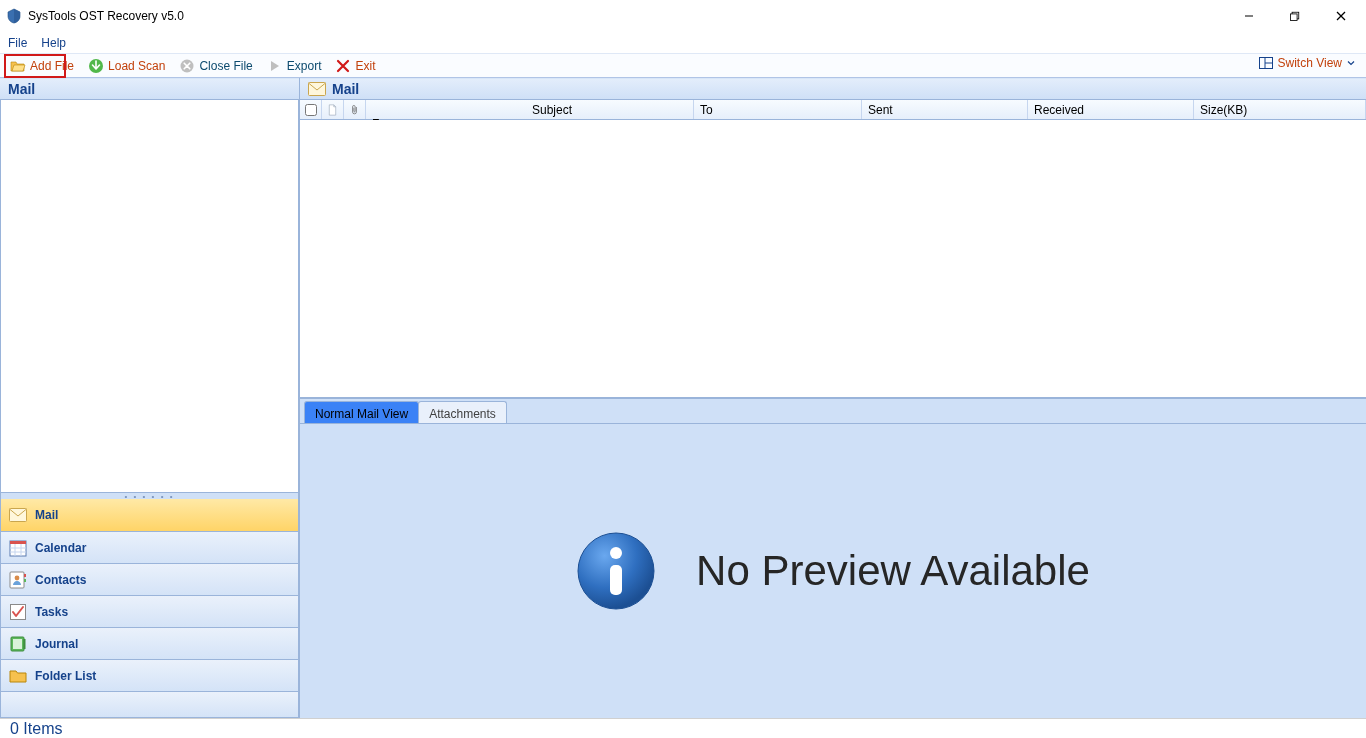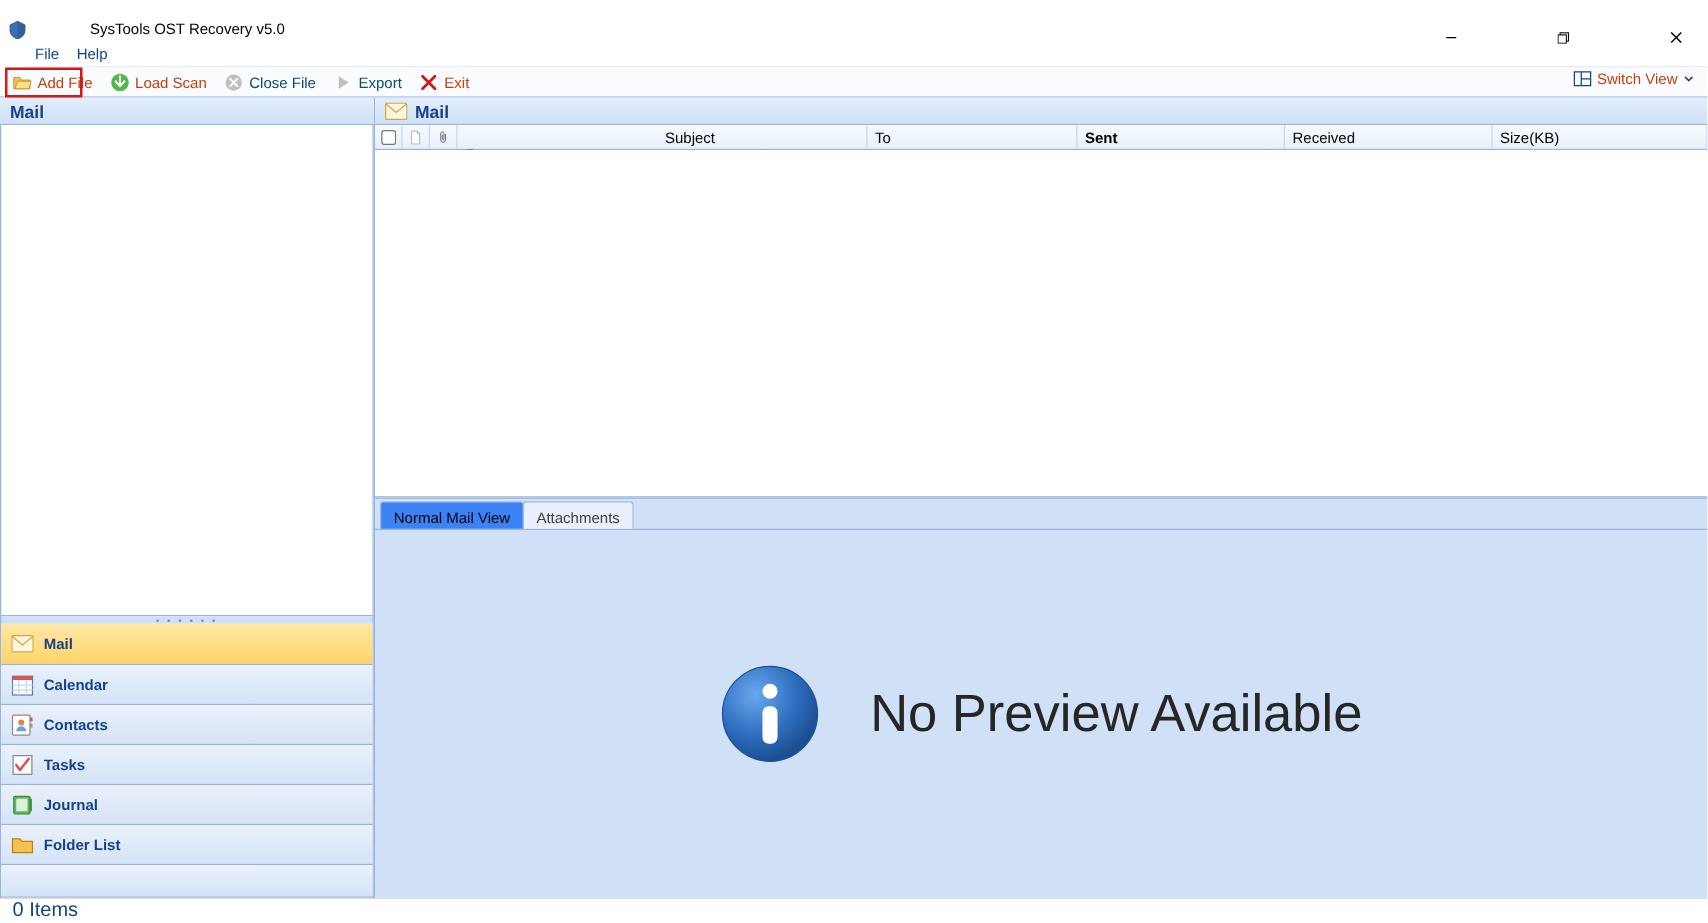--- a/index.html
+++ b/index.html
@@ -1,27 +1,27 @@
 <!DOCTYPE html>
 <html><head>
 <meta charset="utf-8">
 <style>
 * { margin: 0; padding: 0; box-sizing: border-box; }
 html, body { width: 1366px; height: 738px; font-family: "Segoe UI", Tahoma, sans-serif; font-size: 12px; overflow: hidden; background: #fff; color: #000; }
 
 
-.titlebar { height: 28px; display: flex; padding: 16px 2px; background: #fff; gap: 44px; }
+.titlebar { height: 28px; display: flex; align-items: center; padding: 16px 2px; background: #fff; }
 .titlebar .app-icon { width: 16px; height: 16px; margin: 0 6px 0 4px; }
 .titlebar .title { flex: 0 0 auto; color: #000; font-size: 12px; }
 .titlebar .spacer { flex: 1 1 auto; }
 .winbtn { width: 46px; height: 28px; display:flex; align-items:center; justify-content:center; }
 .winbtn svg { width: 10px; height: 10px; }
 
 
-.menubar { height: 22px; display:flex; align-items:center; padding: 0 8px; gap: 14px; border-bottom: 1px solid #dfe8f6; margin-left: 20px; }
+.menubar { height: 22px; display:flex; align-items:center; padding: 0 8px; gap: 14px; border-bottom: 1px solid #dfe8f6; }
 .menubar .item { color: #15428b; cursor: default; }
 
 
 .toolbar { height: 24px; display:flex; align-items:center; padding: 0 6px; gap: 6px; background: #fafcff; border-bottom: 1px solid #b0c4e6; position:relative; }
 .tbtn { display:flex; align-items:center; gap:4px; padding: 1px 4px; color:#c2410c; border-radius:2px; }
 .tbtn.disabled { color:#0c4a6e; }
 .tbtn .ico { width:16px; height:16px; display:flex; align-items:center; justify-content:center; }
 .tbtn .ico svg { width:16px; height:16px; }
 .toolbar .right { position:absolute; right:6px; top:0; bottom:0; display:flex; align-items:center; }
 .addfile-highlight { position:absolute; left:4px; top:0; width:62px; height:24px; border:2px solid #d11919; pointer-events:none; }
@@ -52,21 +52,21 @@
 
 
 .cols { height: 20px; background: linear-gradient(#f7fbff,#e6effb); border-bottom:1px solid #9ab4da; display:flex; align-items:stretch; font-size:12px; color:#000; }
 .col { border-right:1px solid #c6d6ef; display:flex; align-items:center; padding:0 6px; }
 .col.chk { width:22px; padding:0 3px; justify-content:center; }
 .col.ico1 { width:22px; justify-content:center; }
 .col.ico2 { width:22px; justify-content:center; }
 .col.from { width:160px;margin-top:24px; }
 .col.subject { width:168px; }
 .col.to { width:168px; }
-.col.sent { width:166px;font-weight:bold; }
+.col.sent { width:166px; }
 .col.received { width:166px; }
 .col.size { flex:1; }
 
 .maillist { flex: 0 0 278px; background:#fff; border-bottom:1px solid #9ab4da; }
 
 
 .tabstrip { height:26px; background:#cfe0f7; border-top:1px solid #9ab4da; border-bottom:1px solid #9ab4da; display:flex; align-items:flex-end; padding:0 4px; gap:0; }
 .tab { height:22px; padding:2px 10px 0; border:1px solid #9ab4da; border-bottom:none; background:#e9f0fb; color:#404040; border-radius:3px 3px 0 0; margin-right:-1px; font-size:12px; display:flex; align-items:center; }
 .tab.active { background:#3b82f6; color:#000; position:relative; z-index:1; }
 

